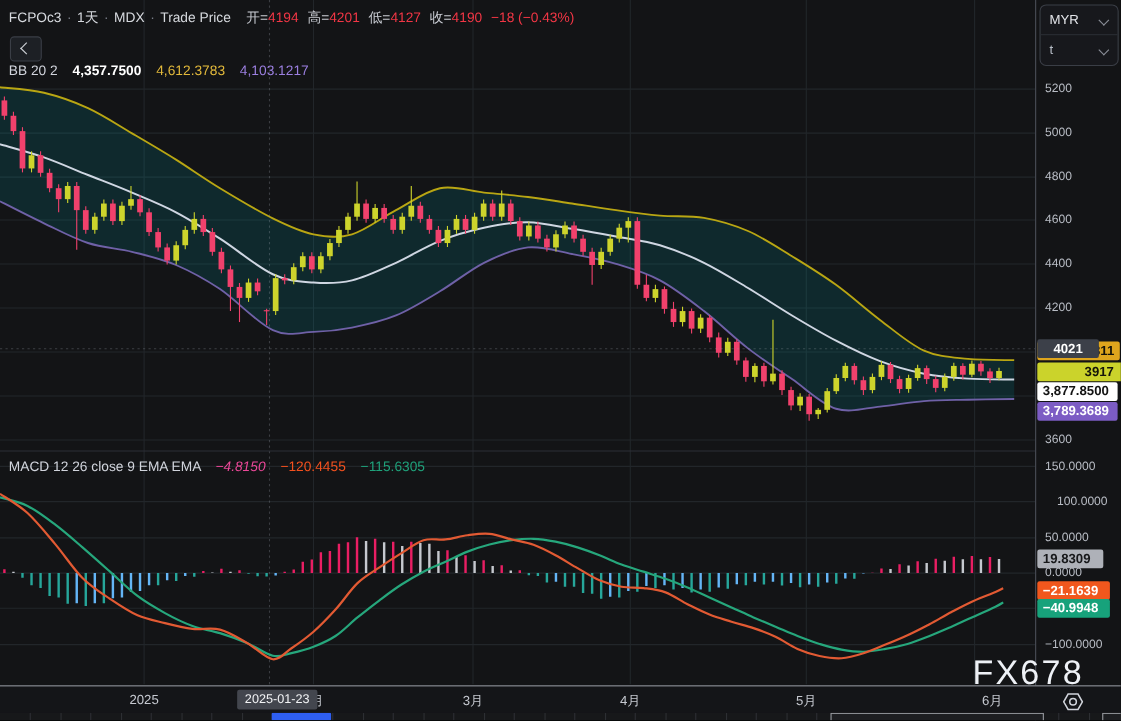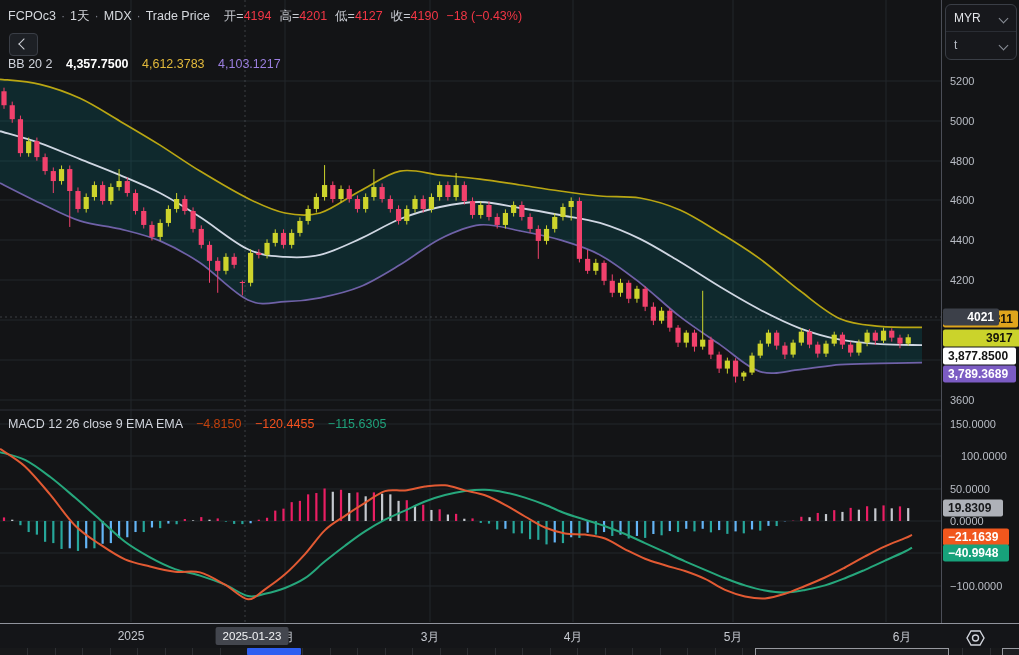--- a/index.html
+++ b/index.html
@@ -428,40 +428,40 @@
 
   <div class="abs legend" style="top:57px;">
     <span>BB 20 2</span>
     <b class="lg-gap">4,357.7500</b>
     <span class="lg-gap" id="bbUpVal" style="color: rgb(226, 185, 59);">4,612.3783</span>
     <span class="lg-gap" id="bbLoVal" style="color: rgb(155, 127, 224);">4,103.1217</span>
   </div>
 
   <div class="abs legend" style="top:417px;">
     <span>MACD 12 26 close 9 EMA EMA</span>
-    <span class="lg-gap" id="macdHistVal" style="color: #c2410c;">−4.8150</span>
+    <span class="lg-gap" id="macdHistVal" style="color: #ec4899; font-style: italic;">−4.8150</span>
     <span class="lg-gap" id="macdLineVal" style="color: rgb(244, 81, 30);">−120.4455</span>
     <span class="lg-gap" id="macdSigVal" style="color: rgb(31, 162, 123);">−115.6305</span>
   </div>
 
   <div class="abs axis-r" id="axisR">
       <div class="tick" style="top: 81px;">5200</div>
       <div class="tick" style="top: 121px;">5000</div>
       <div class="tick" style="top: 161px;">4800</div>
       <div class="tick" style="top: 200px;">4600</div>
       <div class="tick" style="top: 240px;">4400</div>
       <div class="tick" style="top: 280px;">4200</div>
       <div class="tick" style="top: 400px;">3600</div>
       <div class="tick" style="top: 424px;">150.0000</div>
       <div class="tick" style="top: 456px; margin-left: 11px;">100.0000</div>
       <div class="tick" style="top: 489px;">50.0000</div>
       <div class="tick" style="top: 521px;">0.0000</div>
       <div class="tick" style="top: 586px;">−100.0000</div>
       <div class="badge" style="top: 319px; background: rgb(223, 165, 29); color: rgb(21, 19, 10); min-width: 65px; text-align: right; z-index: 1;">3,966.3311</div>
-      <div class="badge" style="top: 317px; background: rgb(60, 64, 73); color: rgb(255, 255, 255); min-width: 46px; text-align: right; z-index: 2; font-weight: 700;">4021</div>
+      <div class="badge" style="top: 317px; background: rgb(60, 64, 73); color: rgb(255, 255, 255); min-width: 46px; text-align: center; z-index: 2; font-weight: 700;">4021</div>
       <div class="badge" style="top: 338px; background: rgb(203, 211, 43); color: rgb(21, 22, 10); min-width: 38px; text-align: left; z-index: 2; padding-left: 43px;">3917</div>
       <div class="badge" style="top: 356px; background: rgb(255, 255, 255); color: rgb(19, 19, 19); min-width: 63px; text-align: left; z-index: 2;">3,877.8500</div>
       <div class="badge" style="top: 374px; background: rgb(124, 92, 196); color: rgb(255, 255, 255); min-width: 63px; text-align: left; z-index: 2; font-weight: 700;">3,789.3689</div>
       <div class="badge" style="top: 508px; background: rgb(174, 177, 184); color: rgb(23, 24, 26); min-width: 50px; text-align: left; z-index: 2;">19.8309</div>
       <div class="badge" style="top: 537px; background: rgb(241, 87, 29); color: rgb(255, 255, 255); min-width: 56px; text-align: left; z-index: 2;">−21.1639</div>
       <div class="badge" style="top: 553px; background: rgb(23, 162, 123); color: rgb(255, 255, 255); min-width: 56px; text-align: left; z-index: 2;">−40.9948</div>
     </div>
 
   <div class="abs curbox">
     <div class="currow">
@@ -520,18 +520,19 @@
       <div class="cell" style="left: 907px;"></div>
       <div class="cell" style="left: 934.5px;"></div>
       <div class="cell" style="left: 962px;"></div>
       <div class="cell" style="left: 989.5px;"></div>
       <div class="cell" style="left: 1017px;"></div>
       <div class="bluecell" style="left: 247px; width: 54px;"></div>
       <div class="obox" style="left: 755px; width: 192px;"></div>
       <div class="obox" style="left: 1002px; width: 16px;"></div>
     </div>
 
+  <div class="abs wm">FX678</div>
   <svg class="abs wmlogo" width="19" height="18" viewBox="0 0 19 18">
     <polygon points="5,2 14,2 18,9 14,16 5,16 1,9" fill="none" stroke="#d0d3da" stroke-width="1.4"></polygon>
     <circle cx="9.5" cy="9" r="3" fill="none" stroke="#d0d3da" stroke-width="1.4"></circle>
   </svg>
 
 </div>
 
 </body></html>

